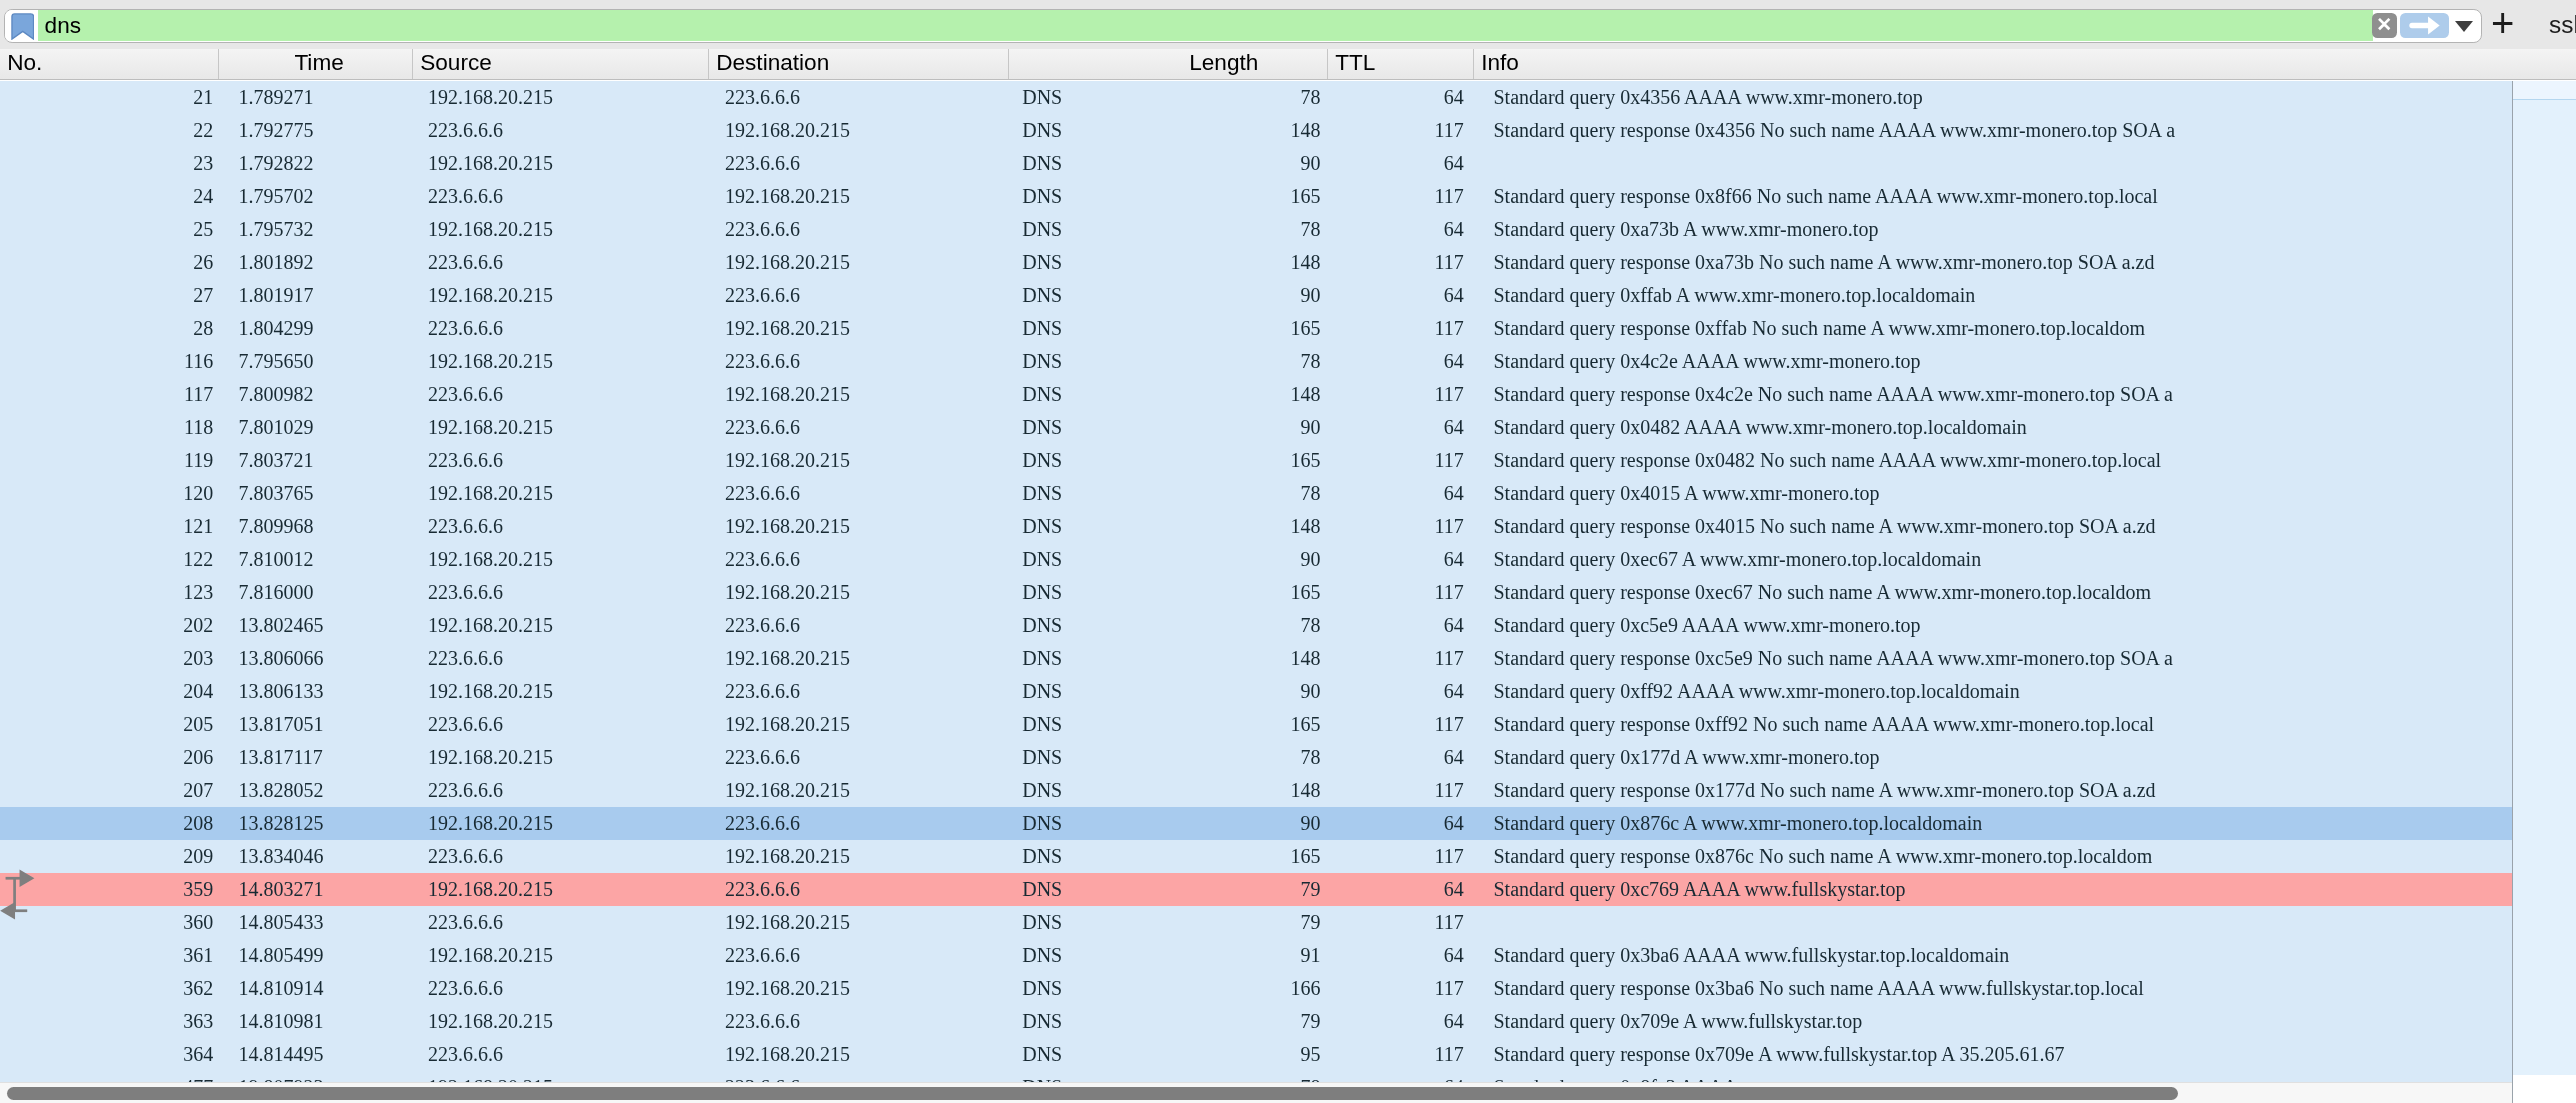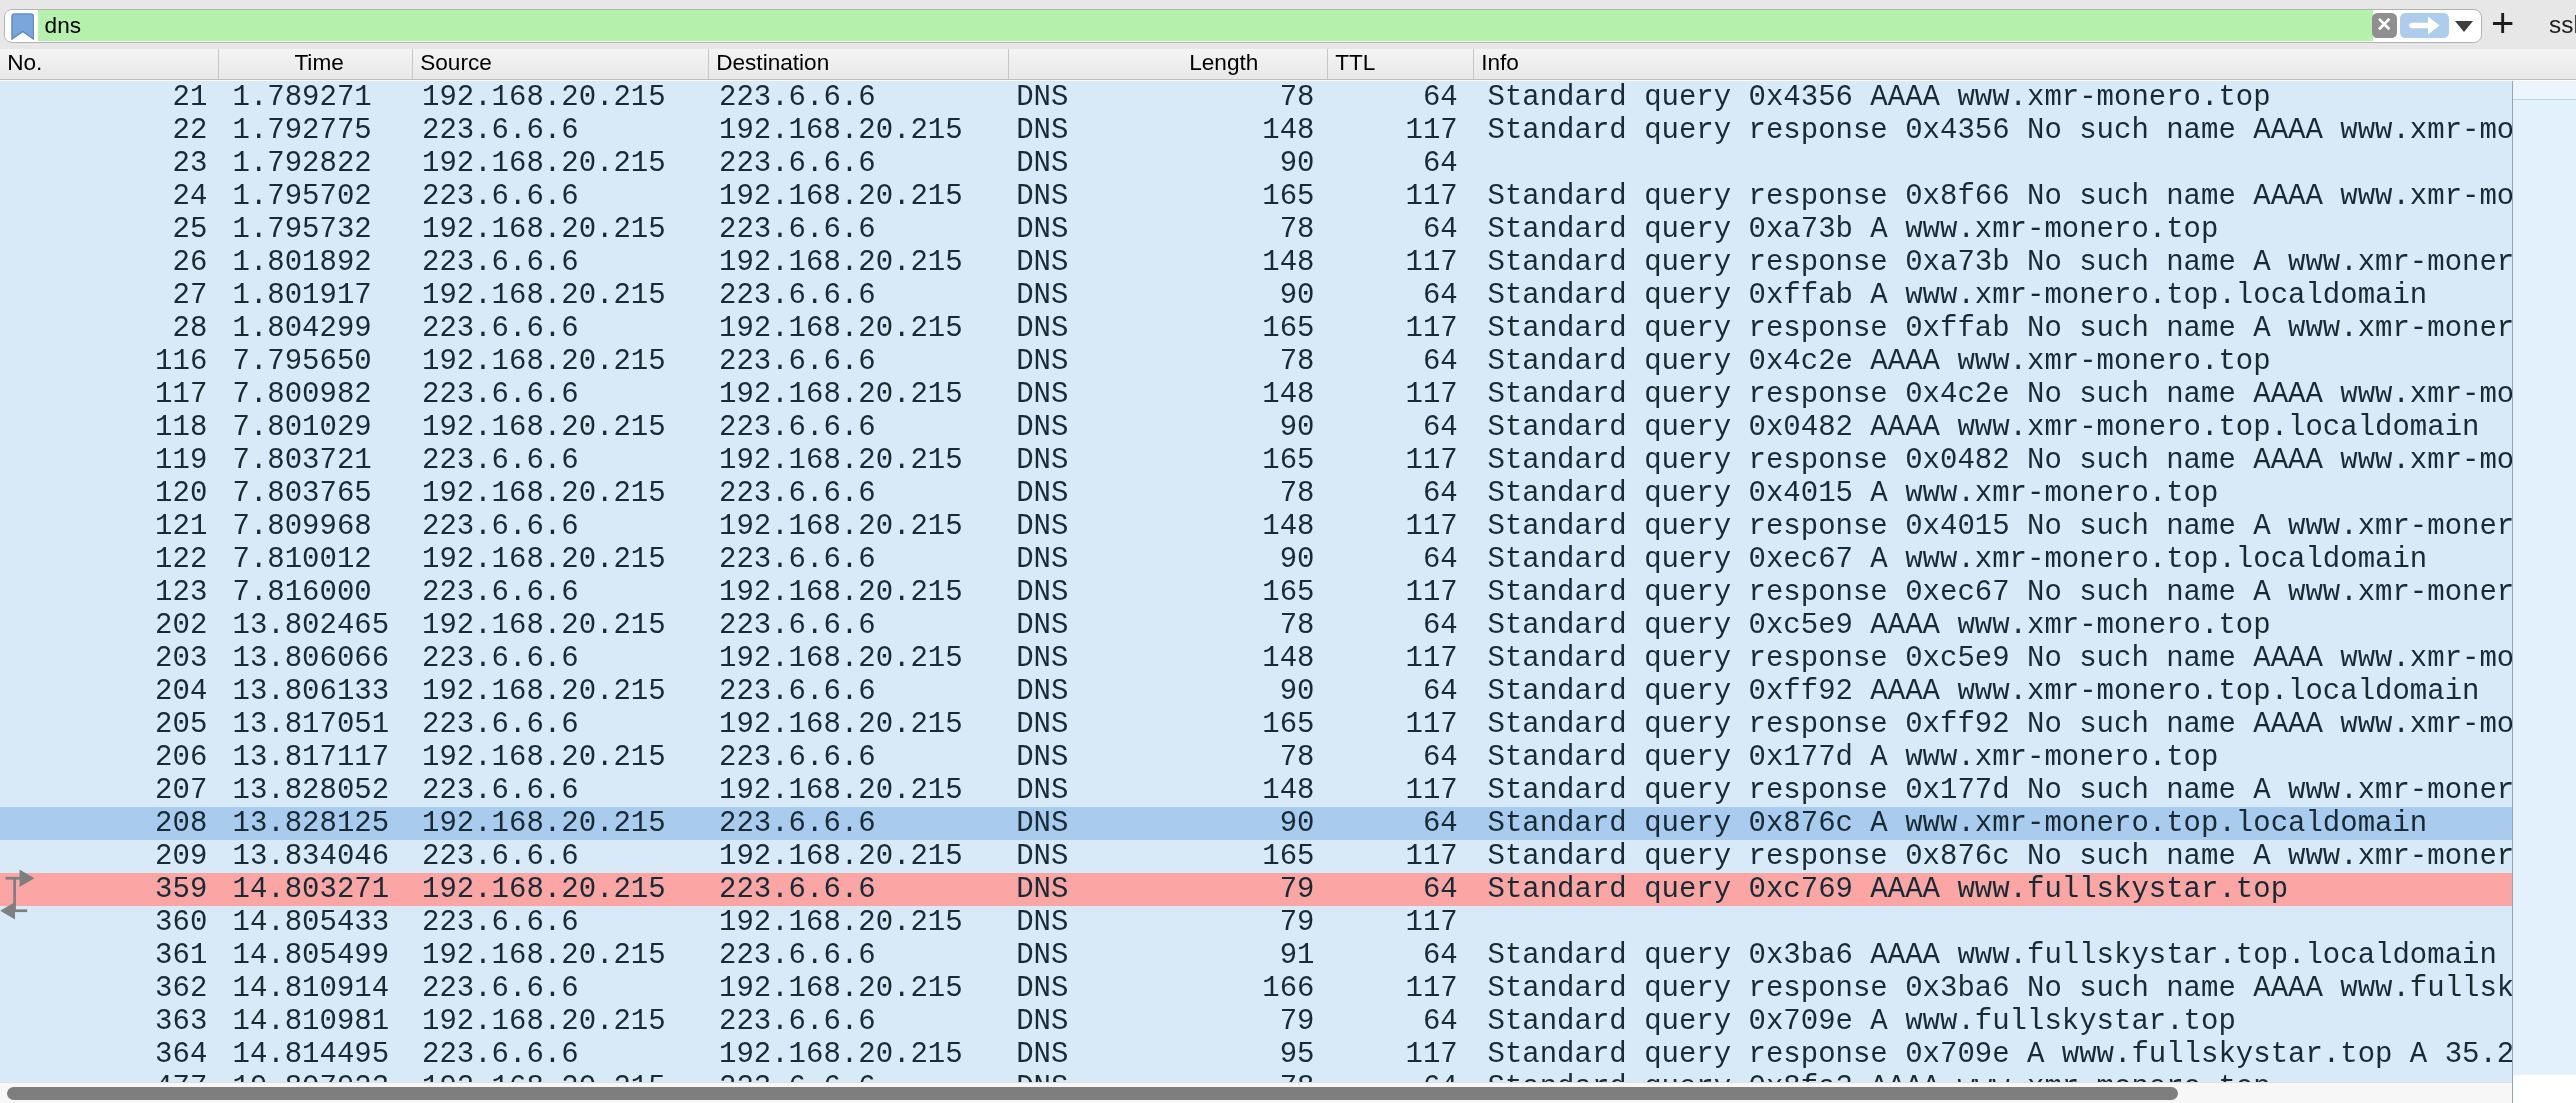--- a/index.html
+++ b/index.html
@@ -33,21 +33,21 @@
           background:linear-gradient(#f4f4f4,#e8e8e8);border-bottom:1.8px solid #bdbdbd;
           box-sizing:border-box;}
   .hcell{height:100%;box-sizing:border-box;border-right:1.8px solid #c6c6c6;
          font-size:22.6px;color:#000;line-height:28px;padding-left:7.2px;
          white-space:nowrap;overflow:hidden;}
   .hcell:last-child{border-right:none;flex:1;}
 
   
   #rows{position:absolute;left:0;top:81px;width:2576px;}
   .prow{display:flex;height:33px;background:#d8e9f8;
-        font-family:Liberation Mono, monospace;font-size:29px;color:#182a33;}
+        font-family:Liberation Serif, serif;font-size:20px;color:#182a33;padding-left:6px;}
   .prow.selected{background:#a8cbee;}
   .prow.focused{background:#fca5a5;}
   .pcell{height:33px;line-height:33px;box-sizing:border-box;white-space:nowrap;overflow:hidden;}
   .c0{width:219px;text-align:right;padding-right:11.7px;}
   .c1{width:194px;padding-left:13.5px;}
   .c2{width:296px;padding-left:9px;}
   .c3{width:300px;padding-left:10px;}
   .c4{width:173px;padding-left:7.2px;}
   .c5{width:146px;text-align:right;padding-right:13.5px;}
   .c6{width:146px;text-align:right;padding-right:16.3px;}

